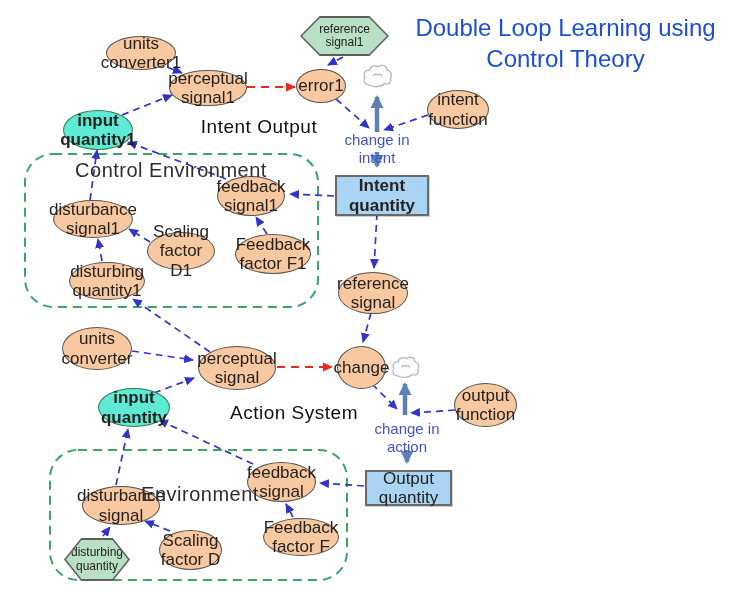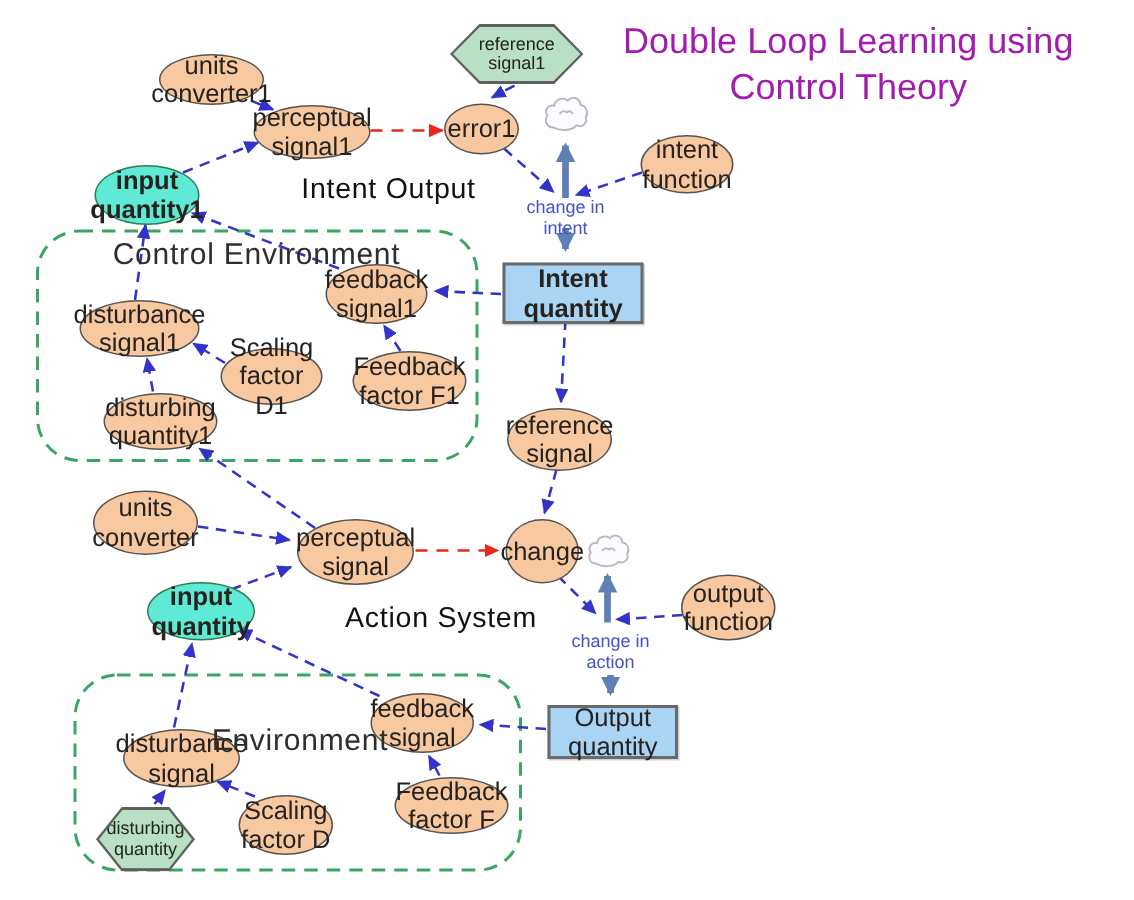--- a/index.html
+++ b/index.html
@@ -24,24 +24,24 @@
   .rectnode.bold{font-weight:700;}
   .hexO{position:absolute;z-index:2;background:#5f5f5f;
     clip-path:polygon(0% 50%,22% 0%,78% 0%,100% 50%,78% 100%,22% 100%);}
   .hexO.compact{clip-path:polygon(0% 50%,26% 0%,74% 0%,100% 50%,74% 100%,26% 100%);}
   .hexI{position:absolute;inset:2px;background:#b7e0c4;display:flex;align-items:center;justify-content:center;
     text-align:center;white-space:pre-line;font-size:12px;line-height:1.12;color:#26221f;
     clip-path:polygon(0% 50%,21% 0%,79% 0%,100% 50%,79% 100%,21% 100%);}
   .hexO.compact .hexI{clip-path:polygon(0% 50%,25% 0%,75% 0%,100% 50%,75% 100%,25% 100%);}
 
   .lbl{position:absolute;z-index:3;text-align:center;white-space:pre-line;}
-  .title{font-size:24px;line-height:1.3;color:#a21caf;}
+  .title{font-size:24px;line-height:1.3;color:#1d4ed8;}
   .sys{font-size:19px;color:#111;letter-spacing:.5px;}
   .contlbl{font-size:20px;color:#2e2e2e;letter-spacing:.5px;}
-  .flow{font-size:12px;line-height:1.2;color:#4053c8;}
+  .flow{font-size:15px;line-height:1.2;color:#4053c8;}
 </style>
 </head>
 <body>
 
 <svg id="edge-layer" width="756" height="600">
   <defs>
     <marker id="mB" markerUnits="userSpaceOnUse" markerWidth="11" markerHeight="9" refX="9" refY="4.5" orient="auto">
       <path d="M0,0 L10,4.5 L0,9 Z" fill="#3333cc"></path>
     </marker>
     <marker id="mR" markerUnits="userSpaceOnUse" markerWidth="11" markerHeight="9" refX="9" refY="4.5" orient="auto">

